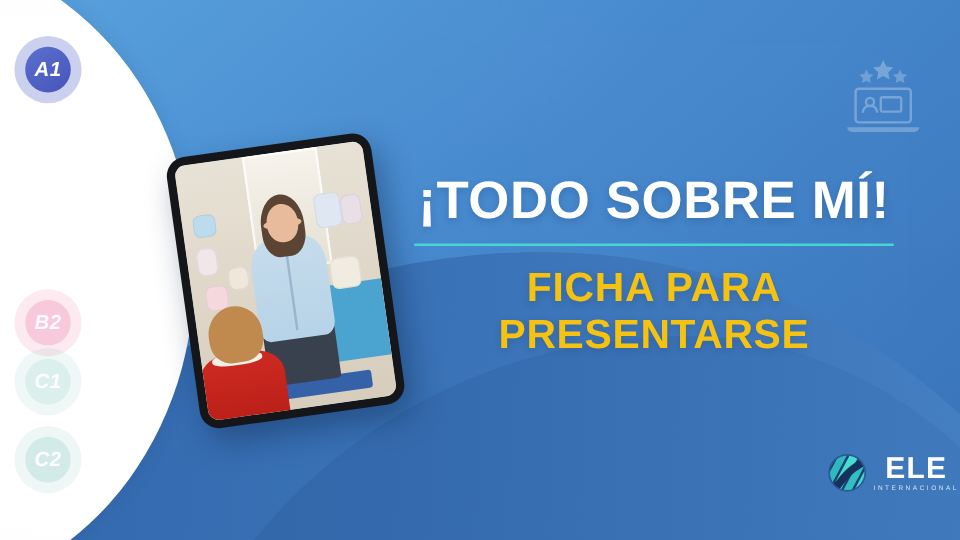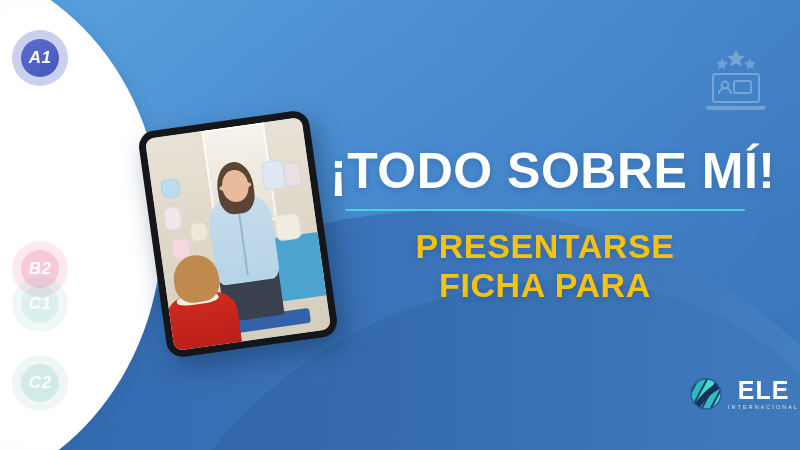--- a/index.html
+++ b/index.html
@@ -144,21 +144,21 @@
     color: #ffffff;
     font-size: 17px;
     font-weight: bold;
     font-style: italic;
     letter-spacing: .3px;
   }
   .badge.lv-a1 { top: 30px;  background: rgba(104,120,205,.35); }
   .badge.lv-a2 { top: 95px;  background: rgba(104,120,205,.35); }
   .badge.lv-b1 { top: 160px; background: rgba(240,75,126,.32); }
   .badge.lv-b2 { top: 241px; background: rgba(240,120,160,.16); }
-  .badge.lv-c1 { top: 276px; background: rgba(120,195,185,.12); align-items: center; }
+  .badge.lv-c1 { top: 290px; background: rgba(120,195,185,.12); align-items: center; }
   .badge.lv-c2 { top: 355px; background: rgba(120,195,185,.13); }
 
   .badge.lv-a1 .inner,
   .badge.lv-a2 .inner { background: linear-gradient(145deg, #5a6fd0, #4656b8); }
   .badge.lv-b1 .inner { background: linear-gradient(145deg, #f4578a, #ea3c72); }
   .badge.lv-b2 .inner { background: rgba(240,130,170,.30); color: rgba(255,255,255,.92); }
   .badge.lv-c1 .inner { background: rgba(150,210,200,.22); color: rgba(255,255,255,.95); }
   .badge.lv-c2 .inner { background: rgba(140,205,196,.28); color: rgba(255,255,255,.95); }
 
   
@@ -263,21 +263,21 @@
 
   
   .text-block {
     position: absolute;
     left: 330px; top: 146px;
     width: 430px;
     text-align: center;
   }
   .headline {
     color: #ffffff;
-    font-size: 50px;
+    font-size: 44px;
     font-weight: bold;
     letter-spacing: .5px;
     line-height: 1;
     margin: 0;
     text-shadow: 0 2px 6px rgba(20,50,90,.22);
     white-space: nowrap;
   }
   .rule {
     margin: 13px auto 0;
     width: 400px;
@@ -417,22 +417,22 @@
       <circle cx="25" cy="41" r="3.4"></circle>
       <path d="M19 50 c0 -4 3 -6 6 -6 s6 2 6 6"></path>
       <path d="M6 62 h60 a4 4 0 0 1 -4 4 H10 a4 4 0 0 1 -4 -4z" fill="#ffffff" stroke="none" opacity=".9"></path>
     </svg>
   </div>
 
   <div class="text-block">
     <div class="headline">¡TODO SOBRE MÍ!</div>
     <div class="rule"></div>
     <div class="subline">
+      <div>FICHA PARA</div>
       <div>PRESENTARSE</div>
-      <div>FICHA PARA</div>
     </div>
   </div>
 
   <div class="logo">
     <div class="logo-globe">
       <svg viewBox="0 0 32 32" width="32" height="32">
         <defs>
           <clipPath id="gclip">
               <circle cx="16" cy="16" r="15"></circle>
             </clipPath>

